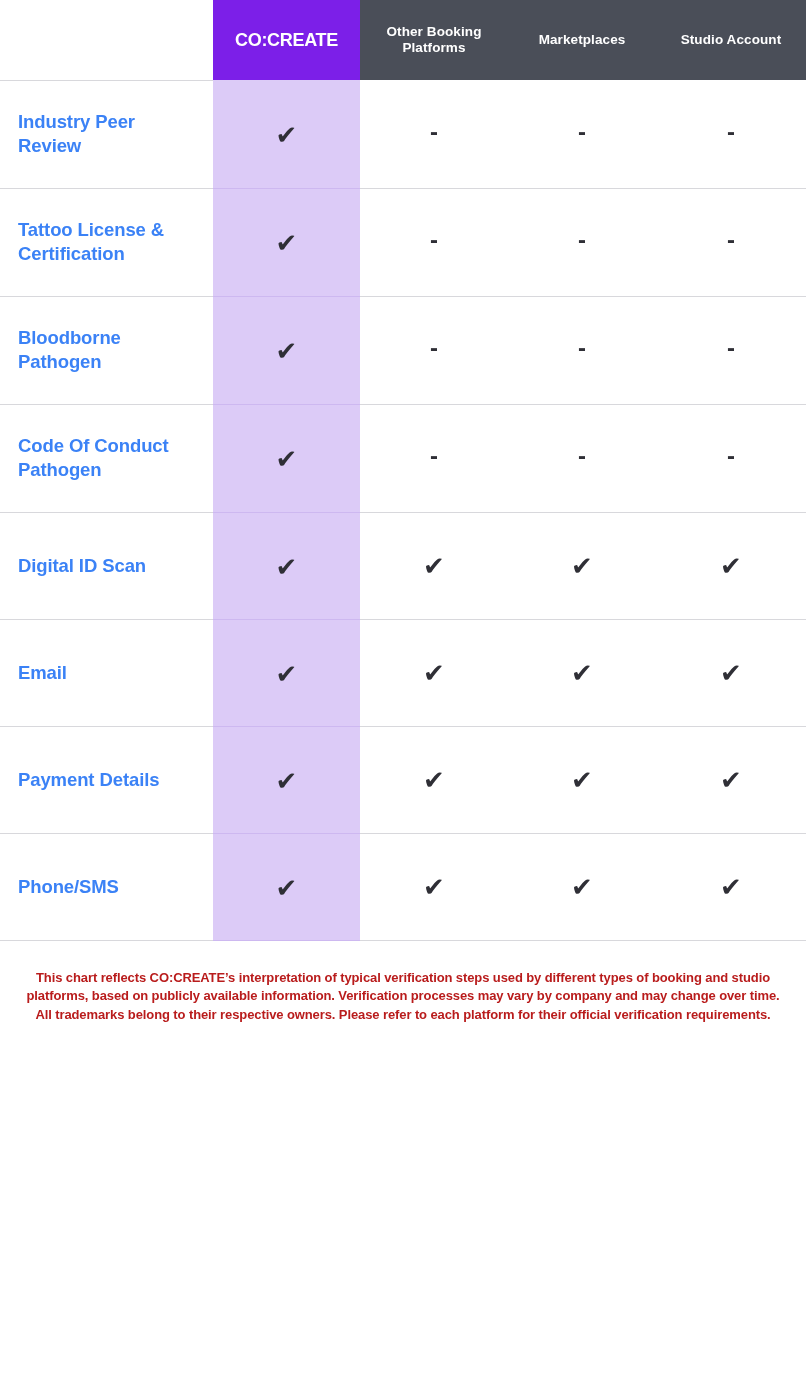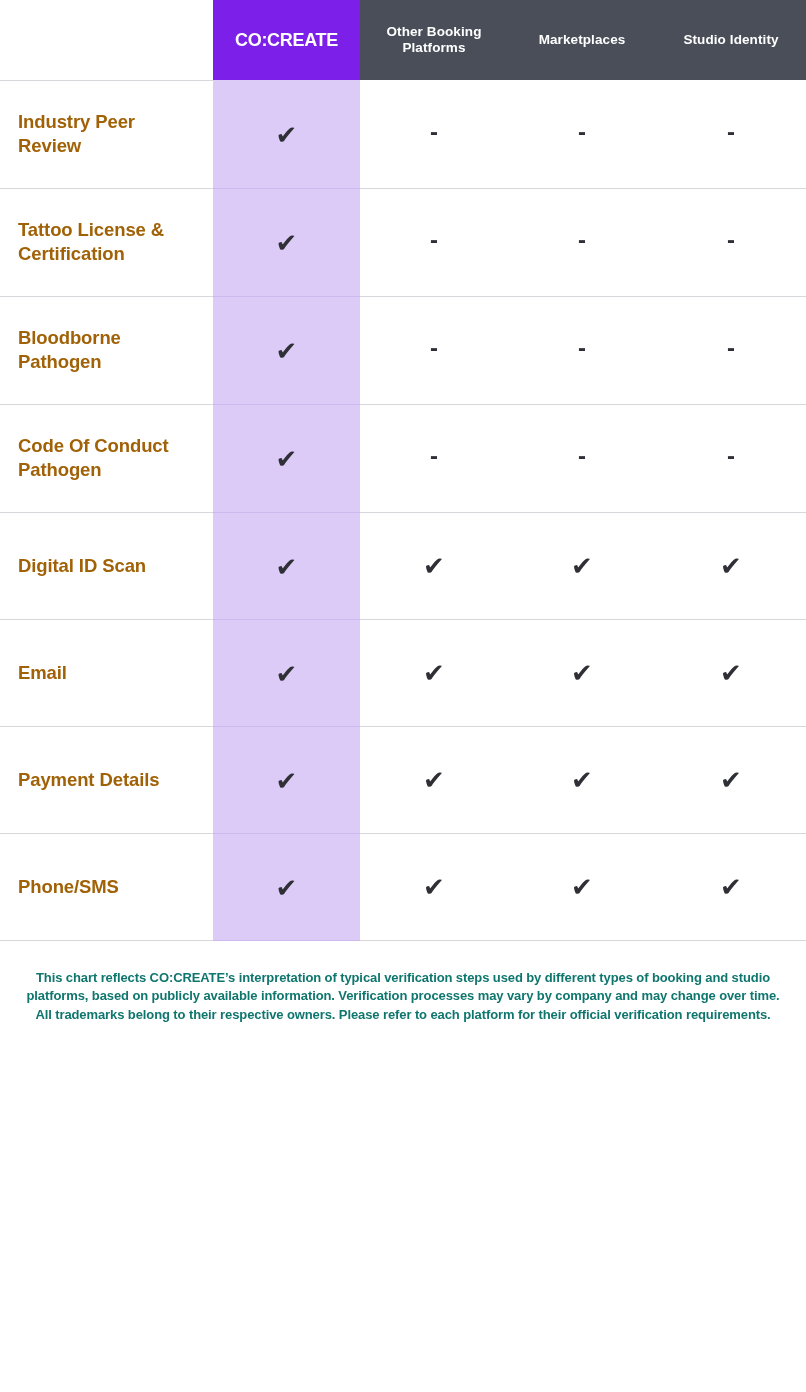--- a/index.html
+++ b/index.html
@@ -67,21 +67,21 @@
   tbody td {
     padding: 0;
     border-bottom: 1px solid #d8d8dc;
     vertical-align: middle;
   }
   tbody tr td.feature-cell {
     text-align: left;
     padding: 0 14px 0 18px;
     font-size: 18.5px;
     font-weight: 700;
-    color: #a16207;
+    color: #3b82f6;
     line-height: 1.28;
     letter-spacing: -0.1px;
     background: #ffffff;
   }
   tbody tr td.val-cell {
     text-align: center;
     font-size: 22px;
     font-weight: 700;
     color: #3b3b42;
   }
@@ -113,21 +113,21 @@
   tr.r-h108 { height: 108px; }
   tr.r-h108b { height: 107px; }
 
   
   .footnote {
     padding: 28px 24px 0 24px;
     text-align: center;
     font-size: 13px;
     font-weight: 700;
     line-height: 1.45;
-    color: #0f766e;
+    color: #b91c1c;
     letter-spacing: -0.1px;
   }
 </style>
 </head>
 <body>
 
 <div class="page">
 
   <table class="compare">
     <colgroup>
@@ -138,21 +138,21 @@
       <col class="c-studio">
     </colgroup>
     <thead>
       <tr>
         <th class="blank-head"></th>
         <th class="brand-head">
           <span class="brand-logo">CO:CREATE</span>
         </th>
         <th class="dark-head">Other Booking Platforms</th>
         <th class="dark-head">Marketplaces</th>
-        <th class="dark-head">Studio Identity</th>
+        <th class="dark-head">Studio Account</th>
       </tr>
     </thead>
     <tbody>
 
       <tr class="r-h108">
         <td class="feature-cell">Industry Peer Review</td>
         <td class="cocreate-cell"><span class="check">✔</span></td>
         <td class="val-cell"><span class="dash">-</span></td>
         <td class="val-cell"><span class="dash">-</span></td>
         <td class="val-cell"><span class="dash">-</span></td>

